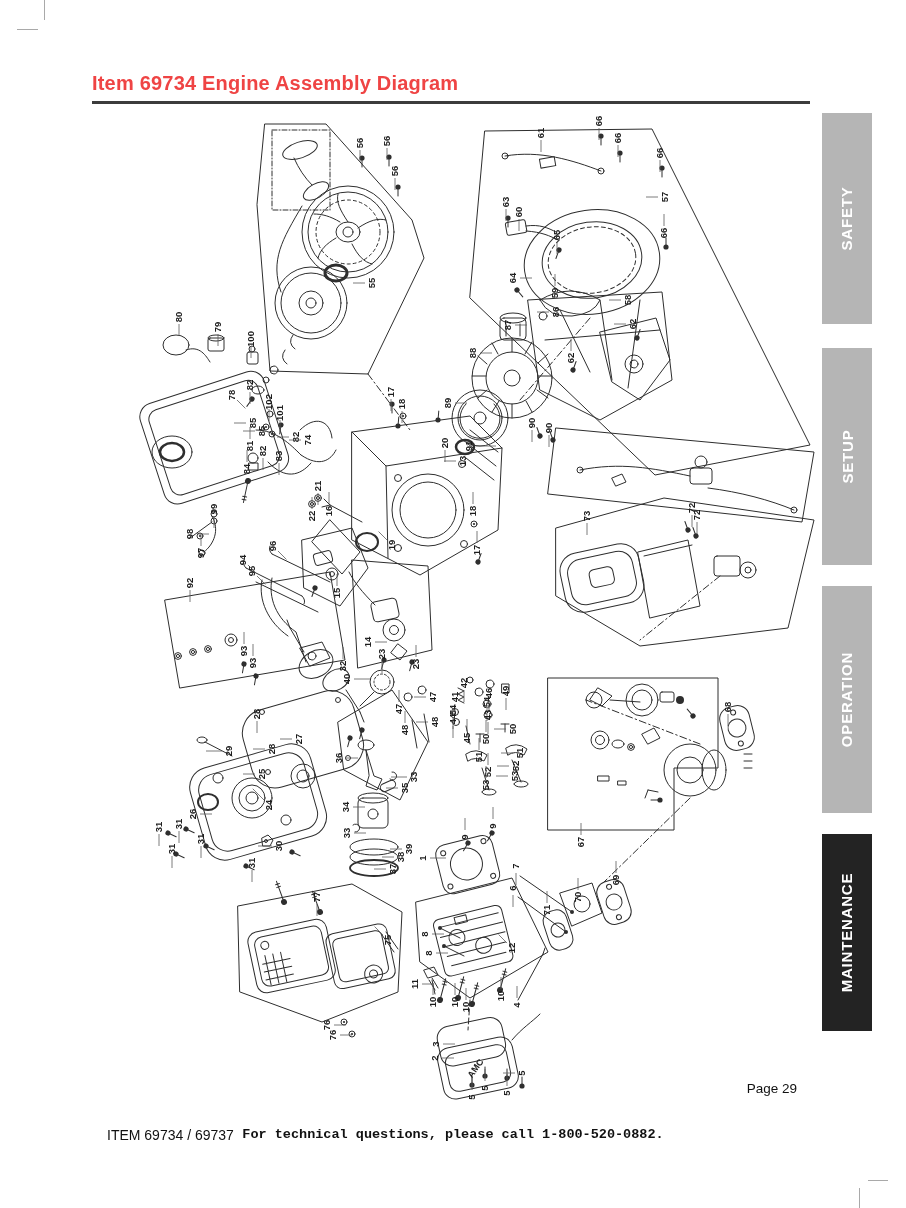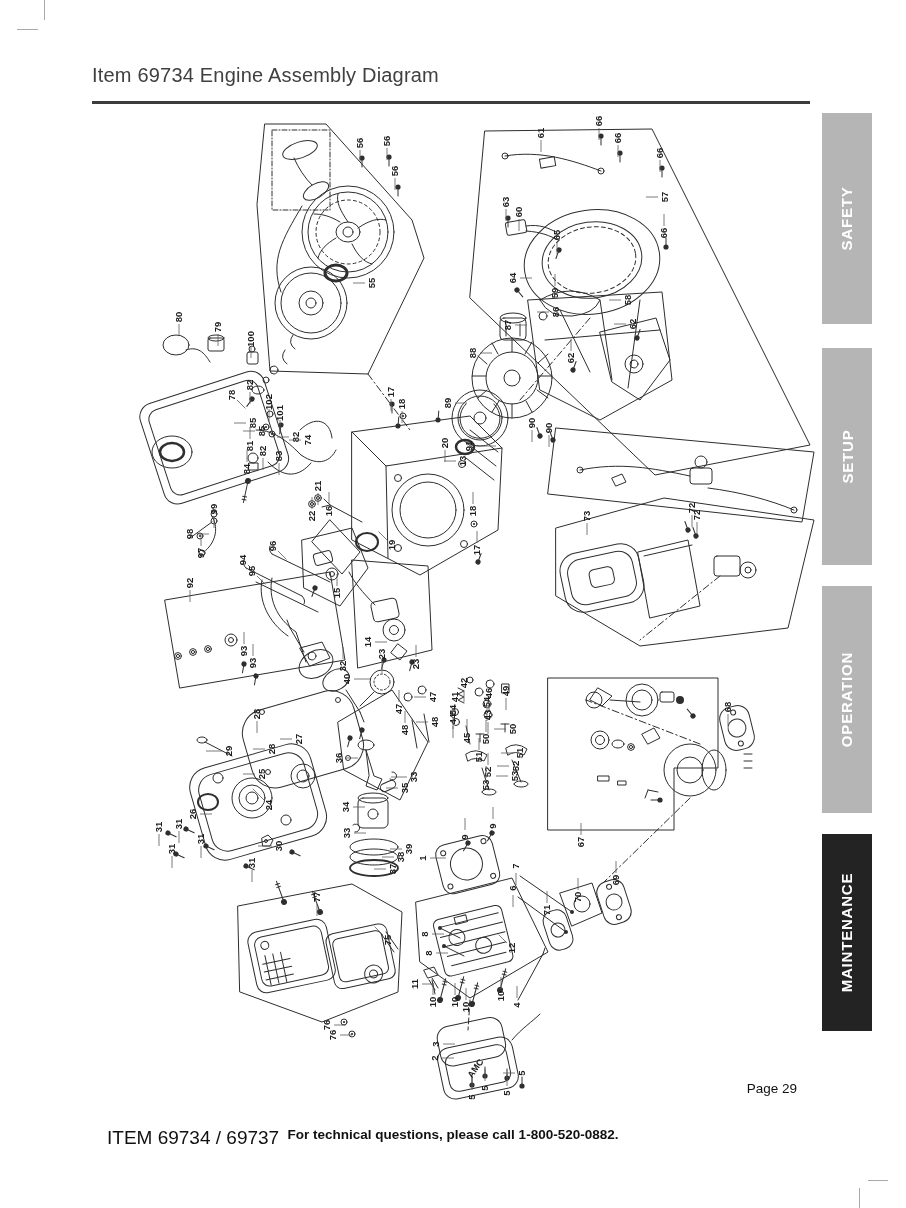--- a/index.html
+++ b/index.html
@@ -1,34 +1,34 @@
 <!DOCTYPE html>
 <html><head>
 <meta charset="utf-8">
 <style>
   html,body{margin:0;padding:0;background:#fff;}
   body{width:906px;height:1208px;position:relative;overflow:hidden;
        font-family:"Liberation Sans",sans-serif;color:#111;}
   .crop{position:absolute;background:#a9a9a9;}
-  #page-title{position:absolute;left:92px;top:64px;font-size:20px;font-weight:normal;
-              letter-spacing:.2px;color:#404040;}
+  #page-title{position:absolute;left:92px;top:72px;font-size:20px;font-weight:bold;
+              letter-spacing:.2px;color:#ef4444;}
   #title-rule{position:absolute;left:92px;top:101px;width:718px;height:3px;background:#3c3c3c;}
   .tab{position:absolute;left:822px;width:50px;background:#b5b5b5;
        display:flex;align-items:center;justify-content:center;}
   .tab.active{background:#232323;}
   .tab span{transform:rotate(-90deg);white-space:nowrap;color:#fff;font-weight:bold;
             font-size:15px;letter-spacing:.8px;}
   #tab-safety{top:113px;height:211px;}
   #tab-setup{top:348px;height:217px;}
   #tab-operation{top:586px;height:227px;}
   #tab-maintenance{top:834px;height:197px;}
   #diagram-wrap{position:absolute;left:0;top:0;width:906px;height:1208px;}
-  .footer-item{position:absolute;left:107px;top:1127px;font-size:19px;}
+  .footer-item{position:absolute;left:107px;top:1127px;font-size:14px;}
   .footer-support{position:absolute;left:0;top:1127px;width:906px;text-align:center;
-                  font-size:13.5px;font-weight:bold;}
+                  font-size:13.5px;font-weight:bold;font-family:Liberation Mono, monospace;}
   .footer-page{position:absolute;right:109px;top:1081px;font-size:13.5px;}
   .callout{font:bold 9.5px "Liberation Sans",sans-serif;fill:#1c1c1c;
            text-anchor:middle;dominant-baseline:middle;}
   .leader{stroke:#5a5a5a;stroke-width:.8;}
   .stamp{font:bold 9px "Liberation Sans",sans-serif;fill:#222;text-anchor:middle;}
 </style>
 </head>
 <body>
 
 <div class="crop" style="left:44px;top:0;width:1px;height:20px;"></div>

